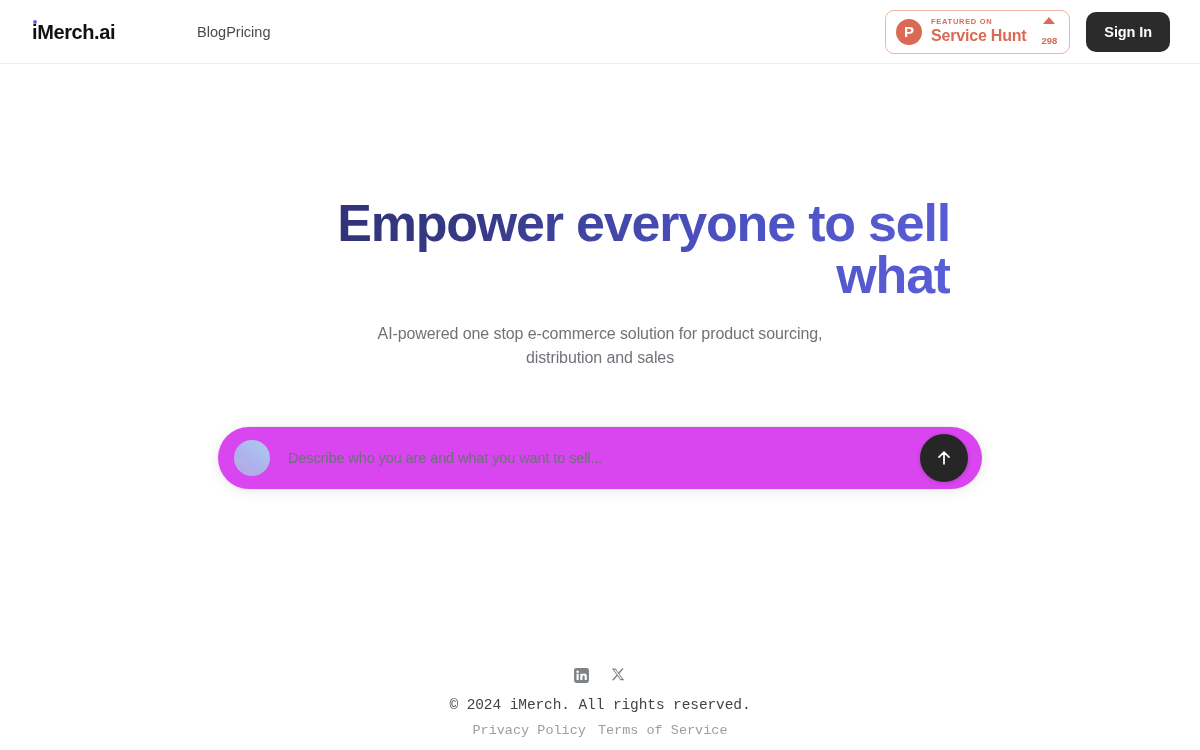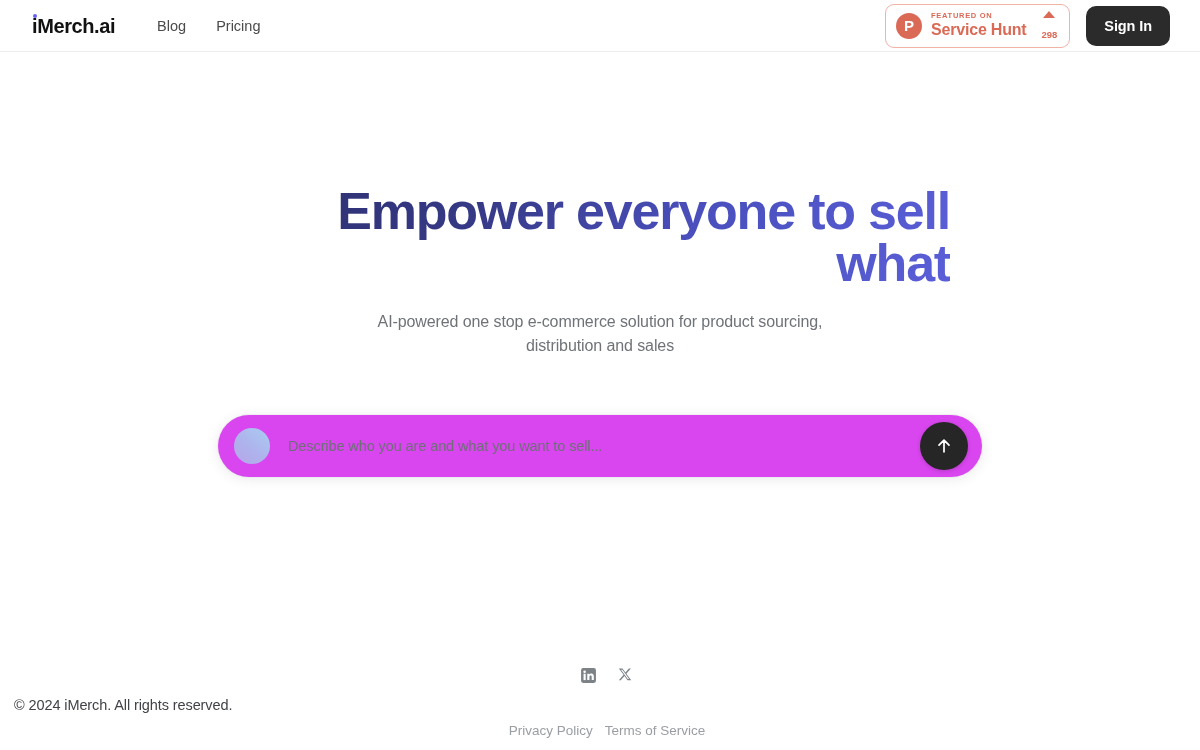--- a/index.html
+++ b/index.html
@@ -14,21 +14,21 @@
   body {
     font-family: "Liberation Sans", sans-serif;
     background: #ffffff;
     color: #1f1f1f;
     -webkit-font-smoothing: antialiased;
     position: relative;
   }
 
   
   .header {
-    height: 52px;
+    height: 64px;
     width: 100%;
     border-bottom: 1px solid #ececec;
     display: flex;
     align-items: center;
     padding: 0 30px 0 32px;
     background: #fff;
   }
 
   .logo {
     font-size: 20px;
@@ -45,22 +45,21 @@
     top: -2px;
     width: 4px;
     height: 4px;
     border-radius: 50%;
     background: #6366f1;
   }
 
   .nav {
     display: flex;
     align-items: center;
-    gap: 30px;
-    margin-left: 42px;
+    margin-left: 82px;
   }
   .nav a {
     font-size: 14.5px;
     color: #4b4b4b;
     text-decoration: none;
     font-weight: 400;
   }
 
   .header-right {
     margin-left: auto;
@@ -226,23 +225,25 @@
     align-items: center;
     justify-content: center;
     cursor: pointer;
     box-shadow: 0 1px 4px rgba(0,0,0,0.18);
   }
   .submit-btn svg { display: block; }
 
   
   .footer {
     position: absolute;
-    left: 14px;
+    left: 0;
     right: 0;
     bottom: 12px;
+    text-align: center;
+    font-family: Liberation Mono, monospace;
   }
   .socials {
     display: flex;
     justify-content: center;
     align-items: center;
     gap: 20px;
     margin-bottom: 13px;
   }
   .social-link { display: inline-flex; line-height: 0; text-decoration: none; }
   .copyright {

